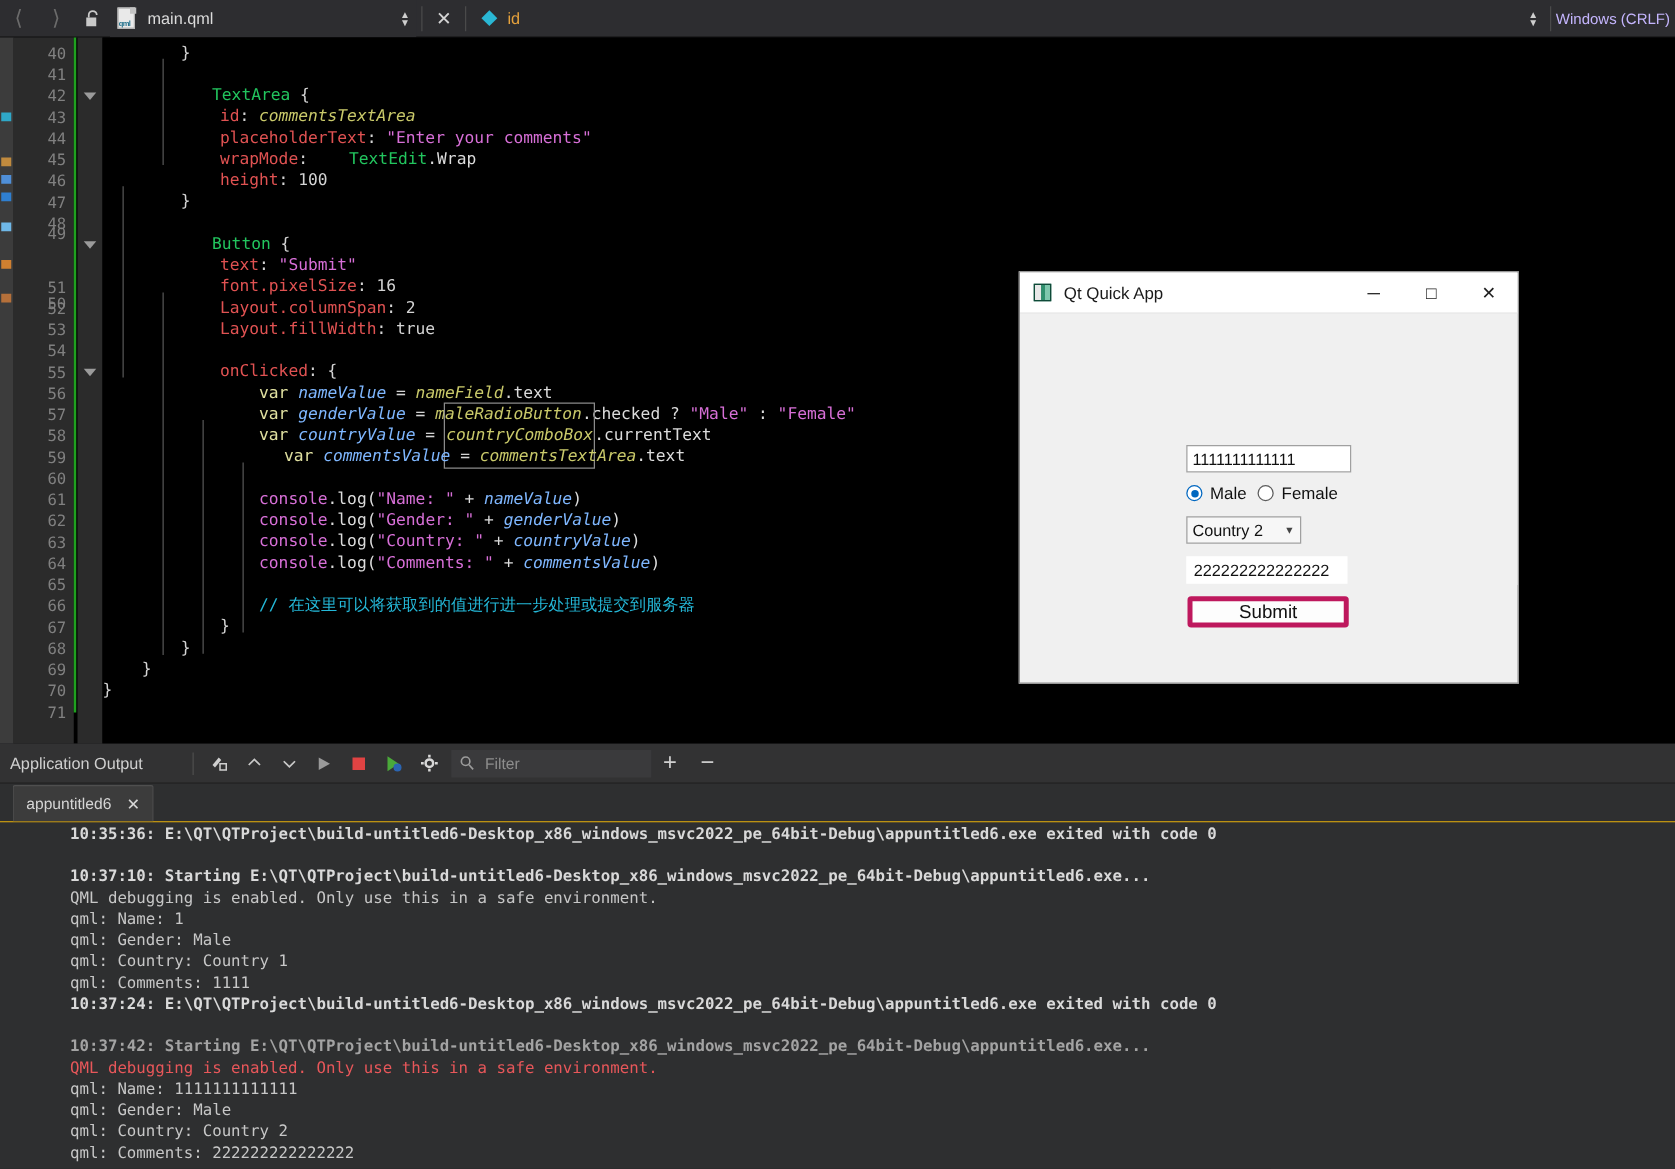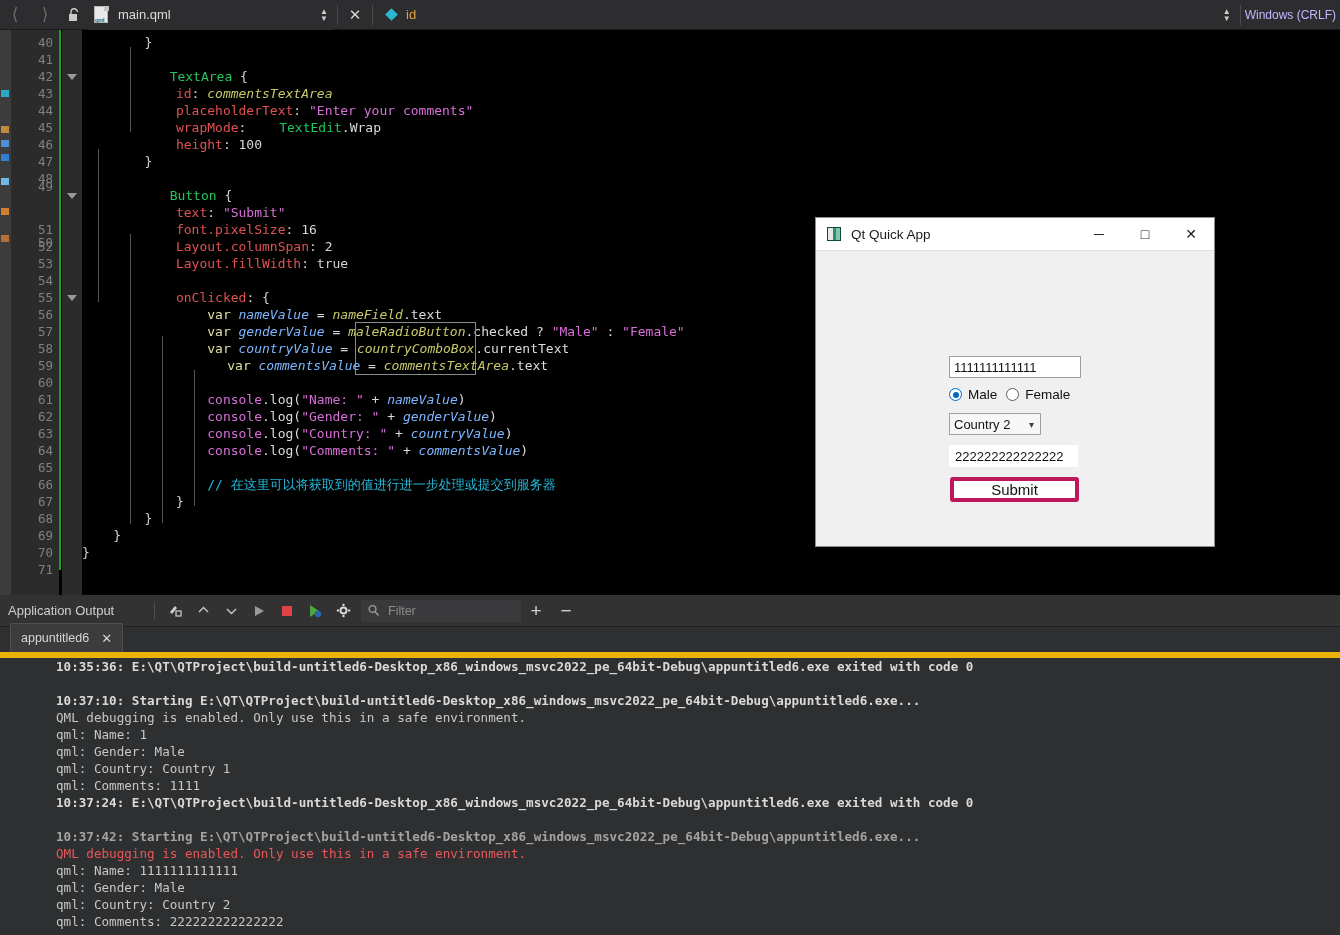--- a/index.html
+++ b/index.html
@@ -129,21 +129,21 @@
               border-bottom:1px solid #1f1f1f; }
   #out-title { color:#cfcfcf; font-size:13px; margin-left:8px; width:140px; }
   .vsep { width:1px; height:18px; background:#4d4d4d; margin:0 6px; }
   .obtn { width:28px; height:32px; display:flex; align-items:center; justify-content:center; color:#c8c8c8; }
   #filterbox { width:160px; height:22px; background:#3a3a3c; margin-left:4px; display:flex;
                align-items:center; padding-left:6px; }
   #filterbox .ftext { color:#8d8d8d; font-size:12.5px; margin-left:8px; }
   .plusminus { color:#d0d0d0; font-size:19px; width:30px; text-align:center; }
 
   #out-tabs { height:31px; background:#2e2f30; display:flex; align-items:flex-end;
-              border-bottom:6px solid #eab308; }
+              border-bottom:1px solid #eab308; }
   #tab-app { height:29px; background:#3c3c3c; border:1px solid #4f4f4f; border-bottom:none;
              margin-left:10px; padding:0 10px; display:flex; align-items:center; gap:12px;
              border-radius: 2px 2px 0 0; }
   #tab-app .tlabel { color:#d5d5d5; font-size:12.5px; }
   #tab-app .tclose { color:#d5d5d5; font-size:13px; }
 
   #out-log { position:absolute; left:0; top:63px; width:1340px; height:277px;
              background:#2e2f30; overflow:hidden;
              font-family:"DejaVu Sans Mono", monospace; font-size:12.6px; }
   .logline { height:17px; line-height:17px; white-space:pre; padding-left:16px;margin-left:40px; }

